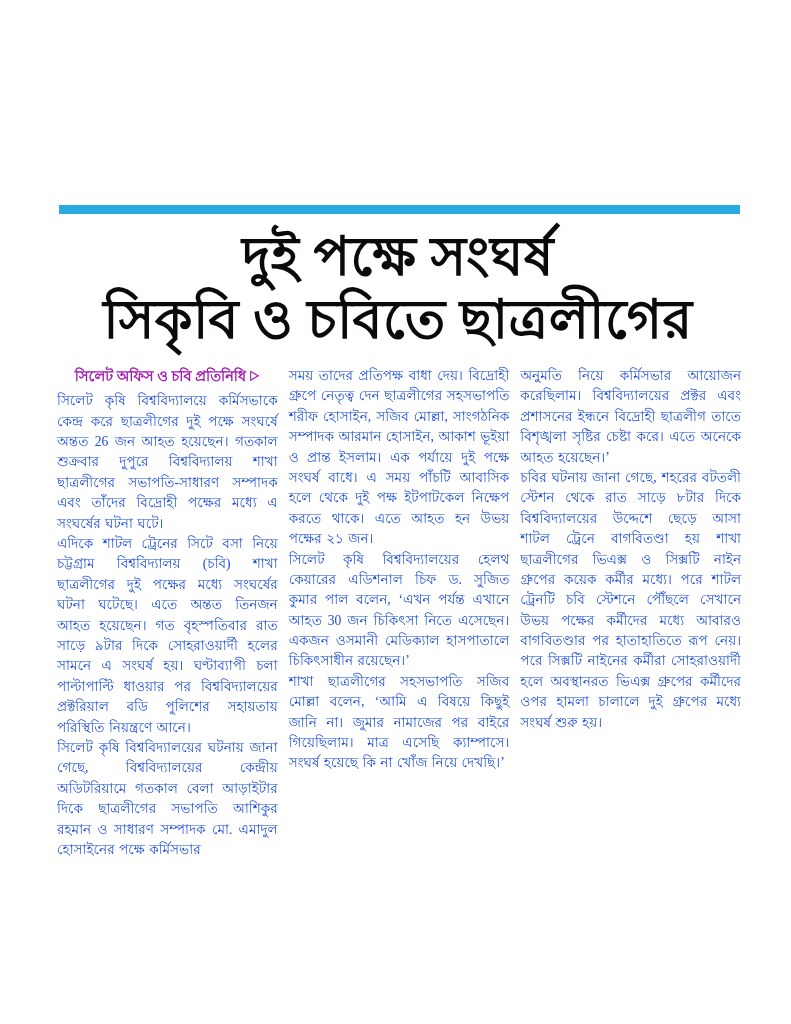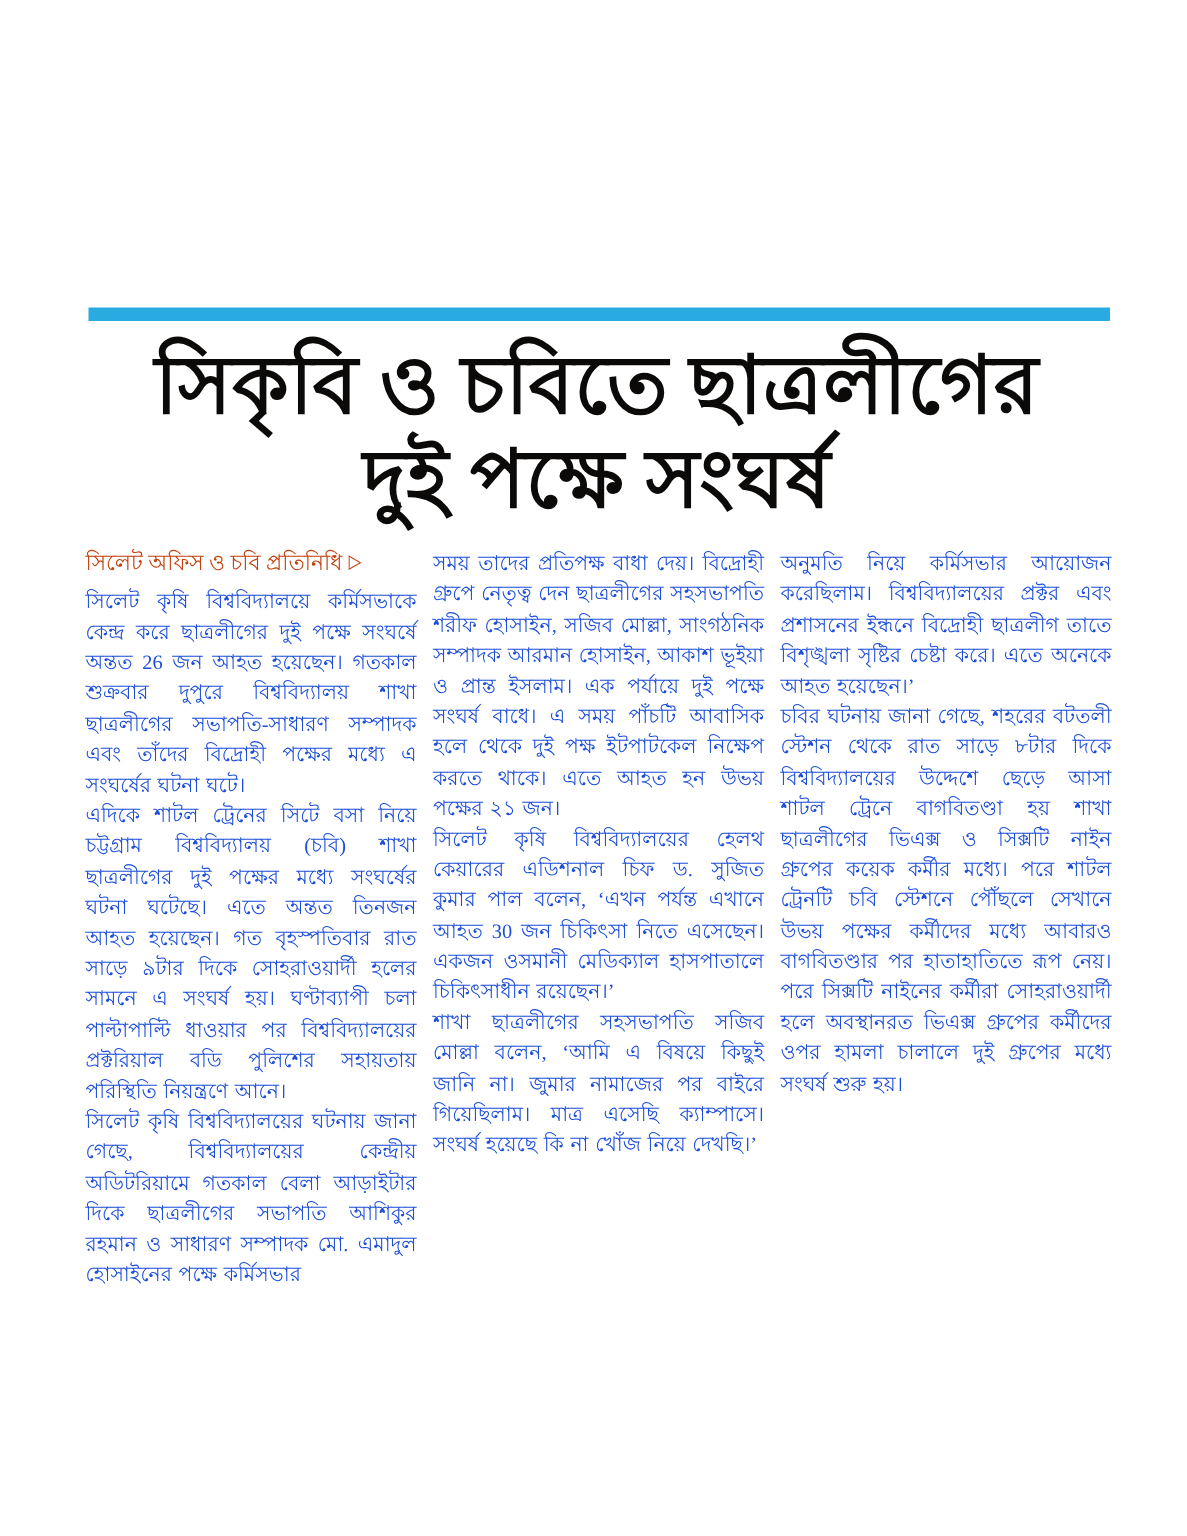--- a/index.html
+++ b/index.html
@@ -35,25 +35,26 @@
     position:absolute;
     left:57px; top:366px;
     width:684px;
     display:flex;
     gap:11px;
     align-items:flex-start;
   }
   .col { flex:1 1 0; min-width:0; }
   .byline {
     margin:0 0 5px 0;
-    font-weight:400;
+    font-weight:700;
     font-size:14.5px;
     line-height:1.4;
-    color:#c2410c;
+    color:#a21caf;
     white-space:nowrap;
+    text-align:center;
   }
   .byline .pointer {
     display:inline-block;
     margin-left:3px;
     font-size:12px;
     transform:translateY(-1px);
   }
   .para {
     margin:0;
     font-size:13.6px;
@@ -65,22 +66,22 @@
   }
 </style>
 </head>
 <body>
 
 <div class="page" style="background: rgb(255, 255, 255);">
 
   <div class="accent-bar" style="background: rgb(41, 171, 226);"></div>
 
   <h1 class="headline">
+    <span class="hl-line">দুই পক্ষে সংঘর্ষ</span>
     <span class="hl-line">সিকৃবি ও চবিতে ছাত্রলীগের</span>
-    <span class="hl-line">দুই পক্ষে সংঘর্ষ</span>
   </h1>
 
   <div class="body-columns">
 
     <div class="col">
       <p class="byline"><span>সিলেট অফিস ও চবি প্রতিনিধি</span><span class="pointer">▷</span></p>
       <p class="para">সিলেট কৃষি বিশ্ববিদ্যালয়ে কর্মিসভাকে কেন্দ্র করে ছাত্রলীগের দুই পক্ষে সংঘর্ষে অন্তত 26 জন আহত হয়েছেন। গতকাল শুক্রবার দুপুরে বিশ্ববিদ্যালয় শাখা ছাত্রলীগের সভাপতি-সাধারণ সম্পাদক এবং তাঁদের বিদ্রোহী পক্ষের মধ্যে এ সংঘর্ষের ঘটনা ঘটে।</p>
       <p class="para">এদিকে শাটল ট্রেনের সিটে বসা নিয়ে চট্টগ্রাম বিশ্ববিদ্যালয় (চবি) শাখা ছাত্রলীগের দুই পক্ষের মধ্যে সংঘর্ষের ঘটনা ঘটেছে। এতে অন্তত তিনজন আহত হয়েছেন। গত বৃহস্পতিবার রাত সাড়ে ৯টার দিকে সোহরাওয়ার্দী হলের সামনে এ সংঘর্ষ হয়। ঘণ্টাব্যাপী চলা পাল্টাপাল্টি ধাওয়ার পর বিশ্ববিদ্যালয়ের প্রক্টরিয়াল বডি পুলিশের সহায়তায় পরিস্থিতি নিয়ন্ত্রণে আনে।</p>
       <p class="para">সিলেট কৃষি বিশ্ববিদ্যালয়ের ঘটনায় জানা গেছে, বিশ্ববিদ্যালয়ের কেন্দ্রীয় অডিটরিয়ামে গতকাল বেলা আড়াইটার দিকে ছাত্রলীগের সভাপতি আশিকুর রহমান ও সাধারণ সম্পাদক মো. এমাদুল হোসাইনের পক্ষে কর্মিসভার</p>
     </div>

